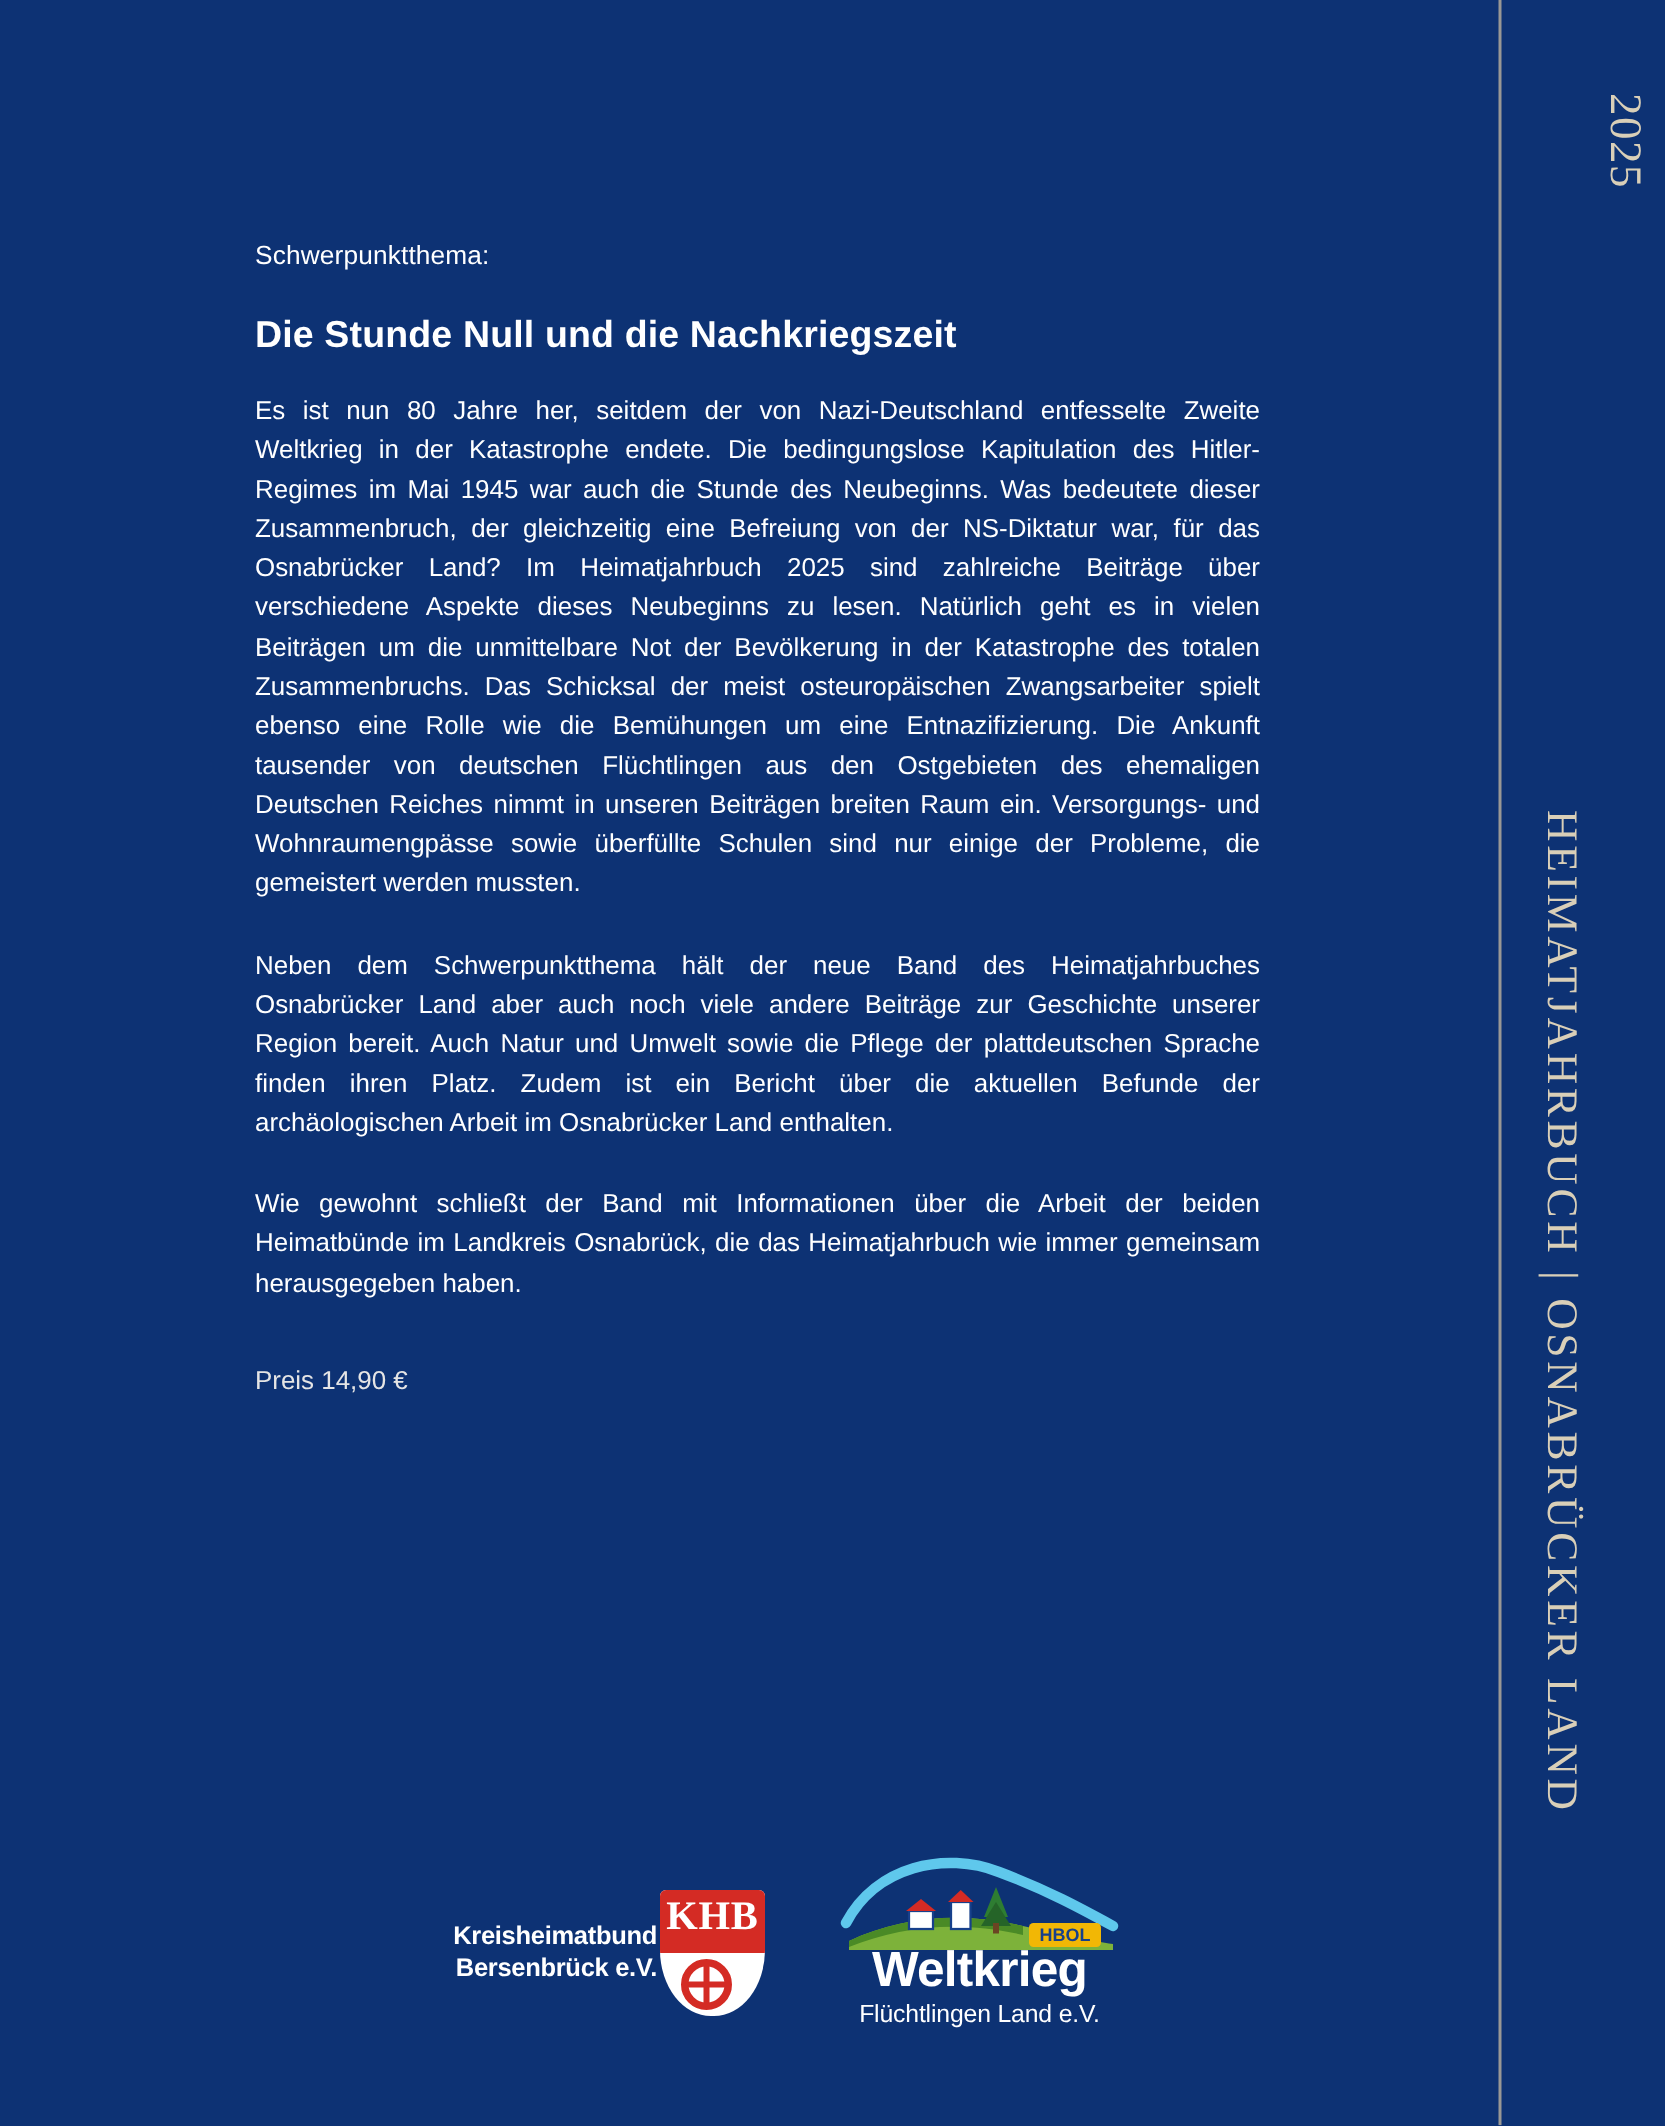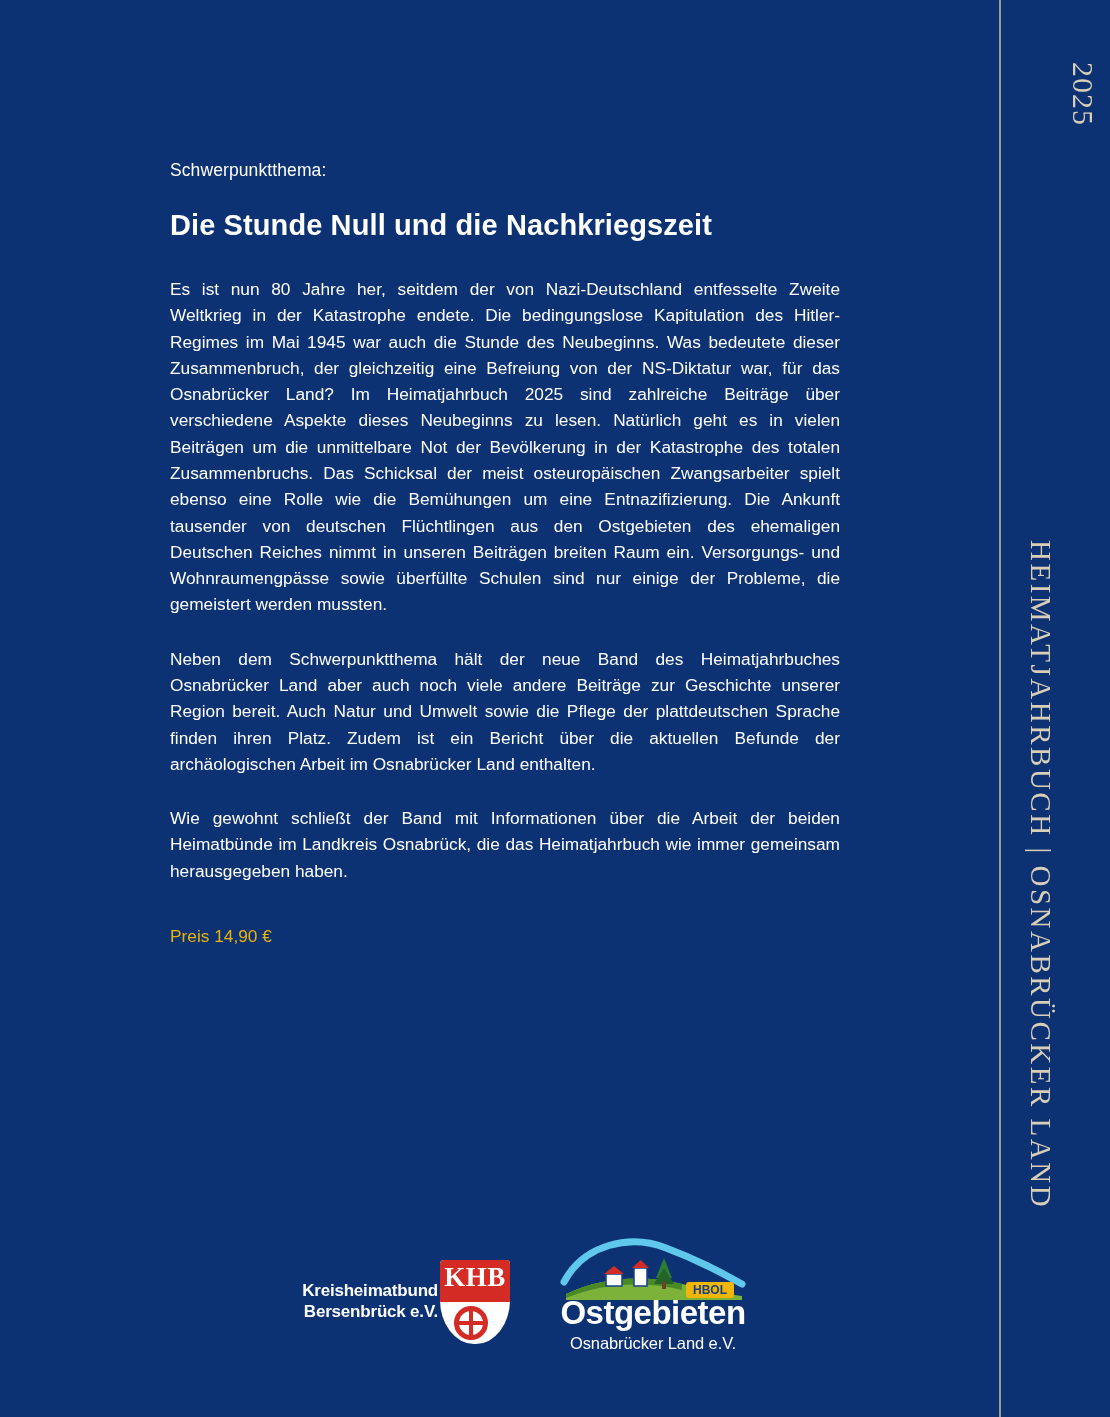--- a/index.html
+++ b/index.html
@@ -67,42 +67,42 @@
 
   .eyebrow {
     font-size: 17.5px;
     font-weight: 400;
     letter-spacing: 0.1px;
     margin-bottom: 28px;
     color: #ffffff;
   }
 
   .headline {
-    font-size: 29px;
+    font-size: 25px;
     font-weight: bold;
     letter-spacing: 0.1px;
-    margin-bottom: 34px;
+    margin-bottom: 22px;
     color: #ffffff;
   }
 
   .para {
     font-size: 17.3px;
     line-height: 1.52;
     text-align: justify;
     margin-bottom: 28px;
     color: #ffffff;
     font-weight: 500;
   }
   .para:last-of-type { margin-bottom: 0; }
 
   .price {
     margin-top: 42px;
     font-size: 17.3px;
     font-weight: 500;
-    color: #eab308;
+    color: #e5e5e5;
   }
 
   
   .logos {
     position: absolute;
     left: 170px;
     top: 1230px;
     width: 670px;
     height: 130px;
   }
@@ -249,19 +249,19 @@
           <path d="M44 36 L54 28 L64 36 Z" fill="#d42b24"></path>
           <rect x="74" y="30" width="13" height="18" fill="#ffffff" stroke="#17408b" stroke-width="1.5"></rect>
           <path d="M72 30 L80.5 22 L89 30 Z" fill="#d42b24"></path>
           <path d="M104 20 L112 40 L96 40 Z" fill="#2e7d32"></path>
           <path d="M104 30 L114 46 L94 46 Z" fill="#256428"></path>
           <rect x="102" y="44" width="4" height="7" fill="#6b4423"></rect>
           <rect x="126" y="44" width="48" height="16" rx="3" fill="#f2b705"></rect>
           <text x="150" y="56" font-family="Liberation Sans, sans-serif" font-size="12" font-weight="bold" fill="#17408b" text-anchor="middle">HBOL</text>
         </svg>
       </div>
-      <div class="hb-name">Ostgebieten</div>
-      <div class="hb-sub">Osnabrücker Land e.V.</div>
+      <div class="hb-name">Weltkrieg</div>
+      <div class="hb-sub">Flüchtlingen Land e.V.</div>
     </div>
 
   </div>
 
 </div>
 
 </body></html>

